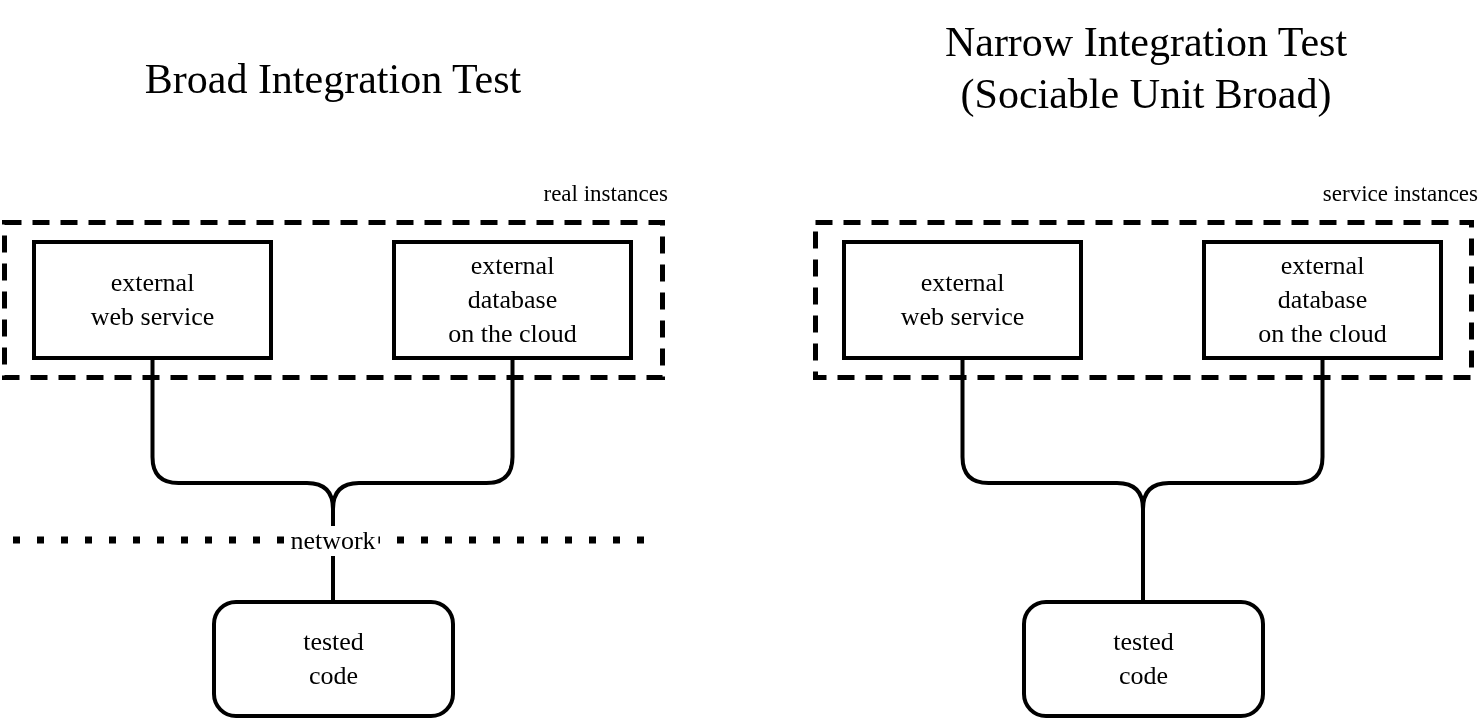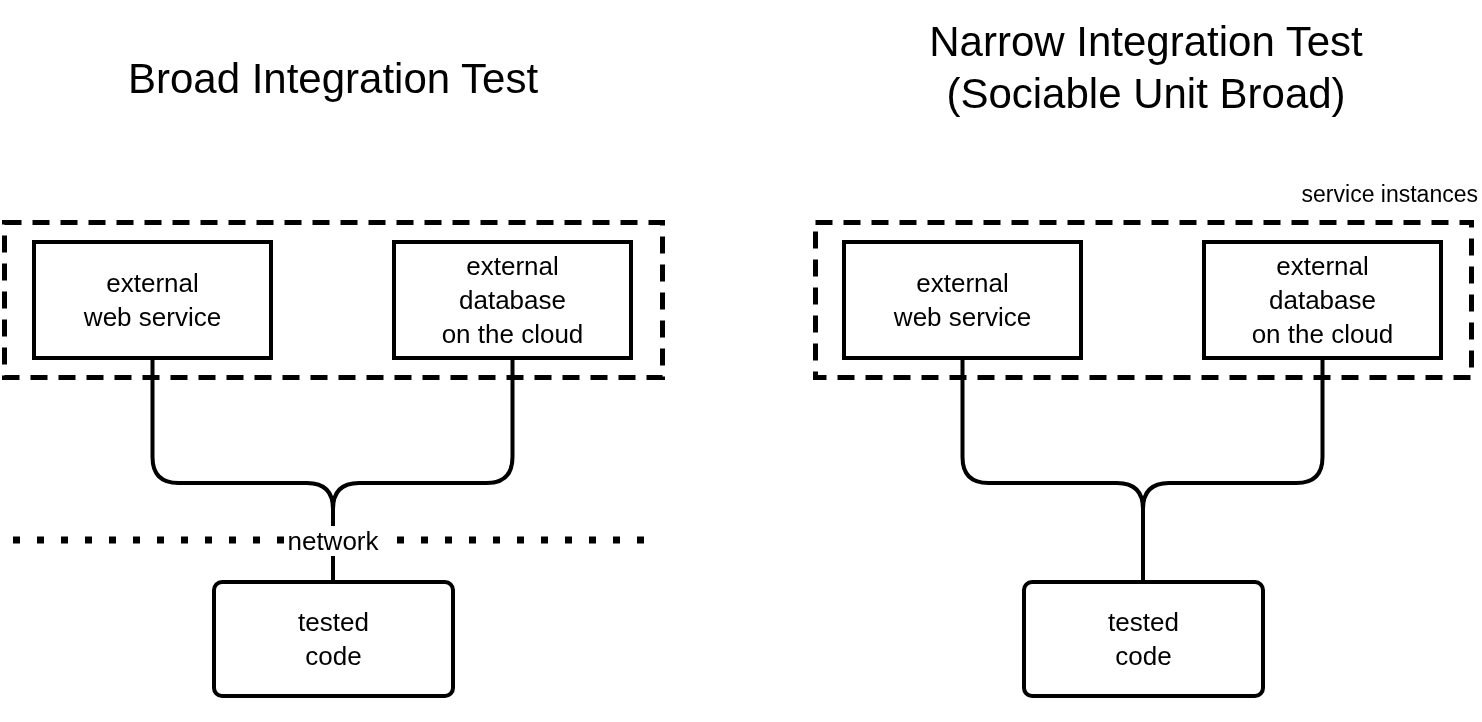--- a/index.html
+++ b/index.html
@@ -1,20 +1,20 @@
 <!DOCTYPE html>
 <html style="--ink: #000000; --background: #ffffff;"><head>
 <meta charset="utf-8">
 <style>
   :root { --ink:#000000; --background:#ffffff; }
   html,body { margin:0; padding:0; }
   body { background:var(--background); font-family:"Liberation Sans", sans-serif; color:var(--ink); }
   .canvas {
     position:relative; width:1482px; height:722px;
-    background:var(--background); overflow:hidden;
+    background:var(--background); overflow:hidden;font-family:Liberation Serif, serif;
   }
   .lines { position:absolute; left:0; top:0; }
   .lines * { stroke:var(--ink); fill:none; }
 
   .title {
     position:absolute; text-align:center;
     font-size:42px; line-height:50px; font-weight:400;
     white-space:pre-line; letter-spacing:0;
   }
   .title.broad { left:33px; top:54px; width:600px; }
@@ -34,21 +34,21 @@
     text-align:center; white-space:pre-line;
     font-size:26px; line-height:34px;
   }
   .ext-box { width:241px; height:120px; top:240px; }
   .ext-box.l-web { left:32px; }
   .ext-box.l-db  { left:392px; }
   .ext-box.r-web { left:842px; }
   .ext-box.r-db  { left:1202px; }
 
   .tested-box {
-    width:243px; height:118px; top:580px; border-radius:10px;
+    width:243px; height:118px; top:600px; border-radius:24px;
   }
   .tested-box.left { left:212px; }
   .tested-box.right { left:1022px; }
 
   .network-label {
     position:absolute; left:333px; top:526px;
     transform:translateX(-50%);
     background:var(--background);
     font-size:26px; line-height:30px; padding:0 3px;
     white-space:nowrap;
@@ -68,20 +68,21 @@
     <path d="M 512.5 356 V 457 Q 512.5 483 486.5 483 H 359 Q 333 483 333 509" stroke-width="4"></path>
 
     <path d="M 962.5 356 V 457 Q 962.5 483 988.5 483 H 1117 Q 1143 483 1143 509 V 600" stroke-width="4"></path>
     <path d="M 1322.5 356 V 457 Q 1322.5 483 1296.5 483 H 1169 Q 1143 483 1143 509" stroke-width="4"></path>
 
     <line x1="13" y1="540" x2="651" y2="540" stroke-width="7" stroke-dasharray="7 17"></line>
   </svg>
 
   <div class="title broad">Broad Integration Test</div>
 
+  <div class="instances-label real">real instances</div>
 
   <div class="box ext-box l-web">external
 web service</div>
 
   <div class="box ext-box l-db">external
 database
 on the cloud</div>
 
   <div class="network-label">network</div>
 

